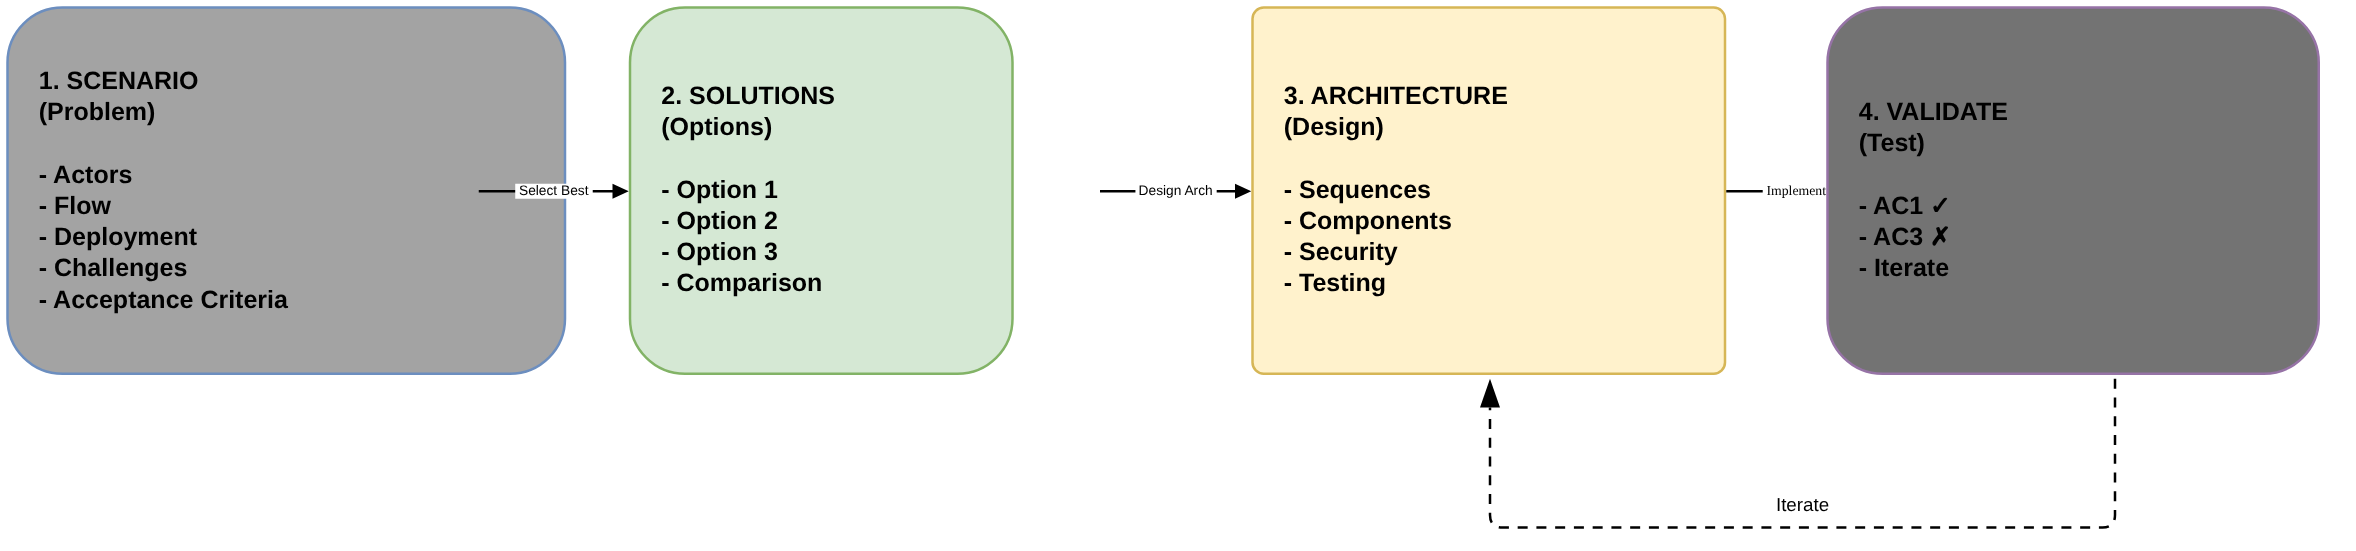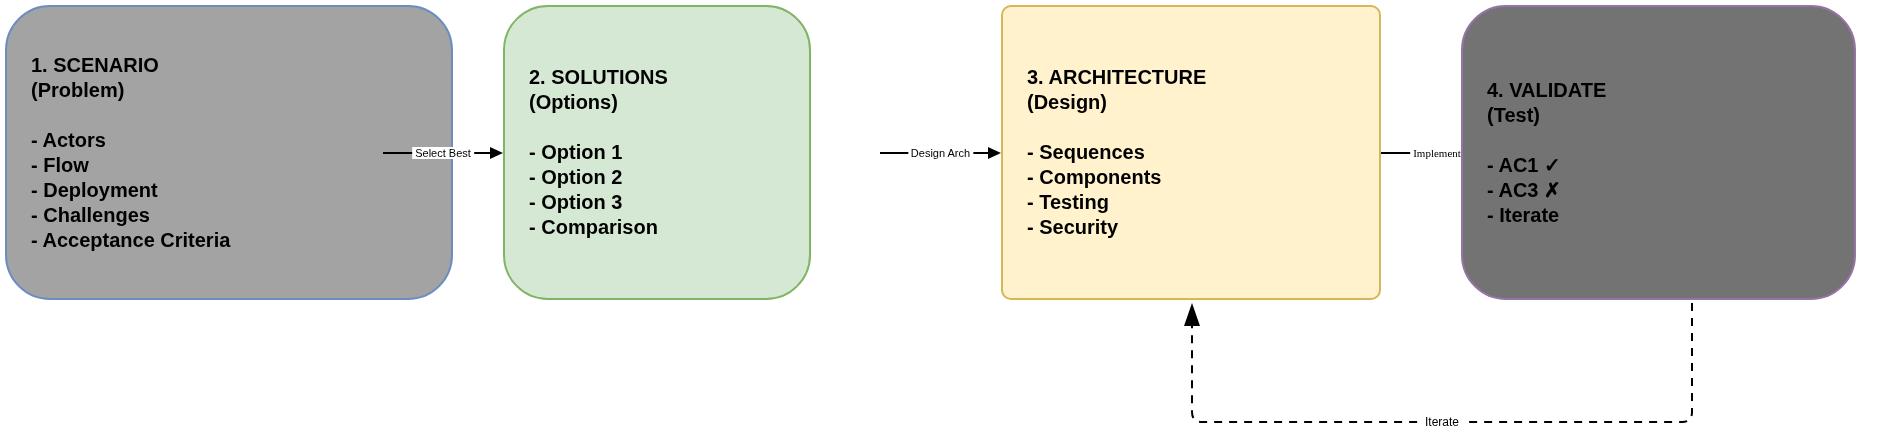--- a/index.html
+++ b/index.html
@@ -74,25 +74,25 @@
   }
   .feedback-svg{
     position:absolute;
     left:0;
     top:0;
     pointer-events:none;
   }
   .feedback-label{
     position:absolute;
     left:1442px;
-    top:422px;
+    top:404px;
     transform:translate(-50%,-50%);
     background:#ffffff;
     padding:0 5px;
-    font-size:12px;
+    font-size:15px;
     color:#000;
     white-space:nowrap;
   }
 </style>
 </head>
 <body>
 
 <div class="canvas">
 
   <div class="node" style="left: 5px; width: 448px; background-color: #a3a3a3; border-color: rgb(108, 142, 191);">
@@ -129,22 +129,22 @@
     <div class="connector-arrowhead"></div>
     <div class="connector-label">Design Arch</div>
   </div>
 
   <div class="node" style="left: 1001px; width: 380px; background-color: rgb(255, 242, 204); border-color: rgb(214, 182, 86); border-radius: 10px;">
     <div class="node-title">3. ARCHITECTURE</div>
     <div class="node-title">(Design)</div>
     <div class="node-items">
       <div class="node-item">- Sequences</div>
       <div class="node-item">- Components</div>
+      <div class="node-item">- Security</div>
       <div class="node-item">- Testing</div>
-      <div class="node-item">- Security</div>
     </div>
   </div>
 
   <div class="connector" style="left:1381px;width:112px;font-family:Liberation Serif, serif;">
     <div class="connector-line"></div>
     <div class="connector-arrowhead"></div>
     <div class="connector-label">Implement</div>
   </div>
 
   <div class="node" style="left: 1461px; width: 395px; background-color: #737373; border-color: rgb(150, 115, 166);">

